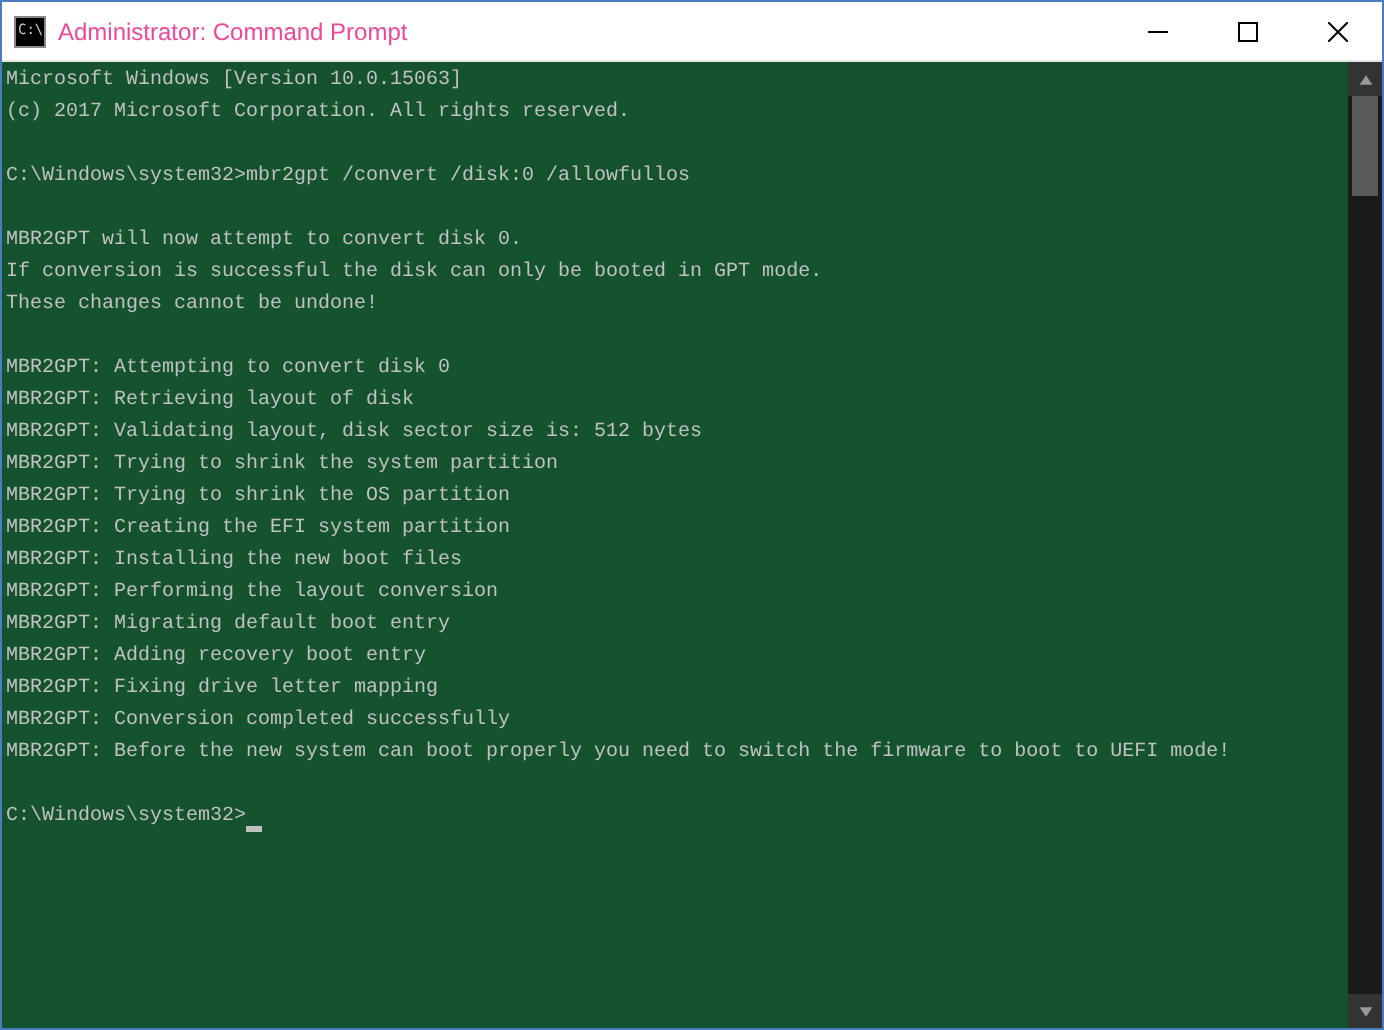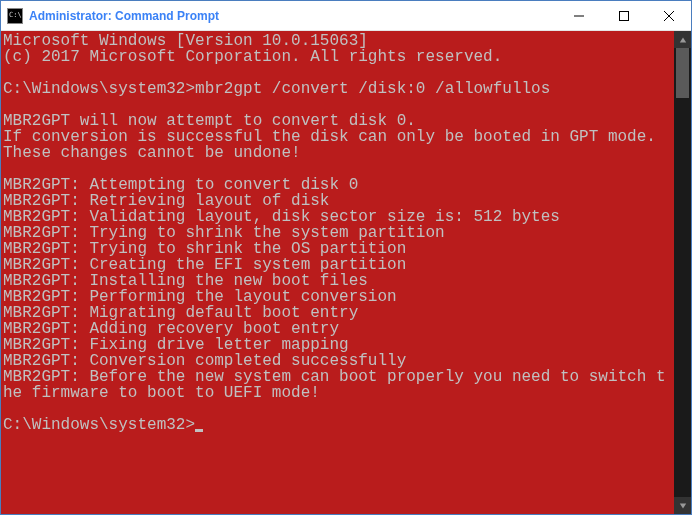--- a/index.html
+++ b/index.html
@@ -39,24 +39,23 @@
       align-items: center;
       justify-content: center;
       flex-shrink: 0;
     }
     .app-icon svg {
       width: 16px;
       height: 16px;
     }
     .title {
       font-size: 12px;
-      color: #3b82f6;
+      color: #ec4899;
       flex: 1;
       white-space: nowrap;
-      font-weight: bold;
     }
     .win-controls {
       display: flex;
       height: 100%;
     }
     .win-btn {
       width: 45px;
       height: 100%;
       display: flex;
       align-items: center;
@@ -73,24 +72,24 @@
       fill: none;
     }
     .console-area {
       flex: 1;
       display: flex;
       background: #000;
       overflow: hidden;
     }
     .console {
       flex: 1;
-      background: #b91c1c;
+      background: #14532d;
       color: #c0c0c0;
       font-family: Consolas, "Courier New", monospace;
-      font-size: 16px;
+      font-size: 10px;
       line-height: 16px;
       padding: 2px 0 0 2px;
       white-space: pre-wrap;
       word-break: break-all;
       overflow: hidden;
     }
     .console .line {
       display: block;
     }
     .cursor {

